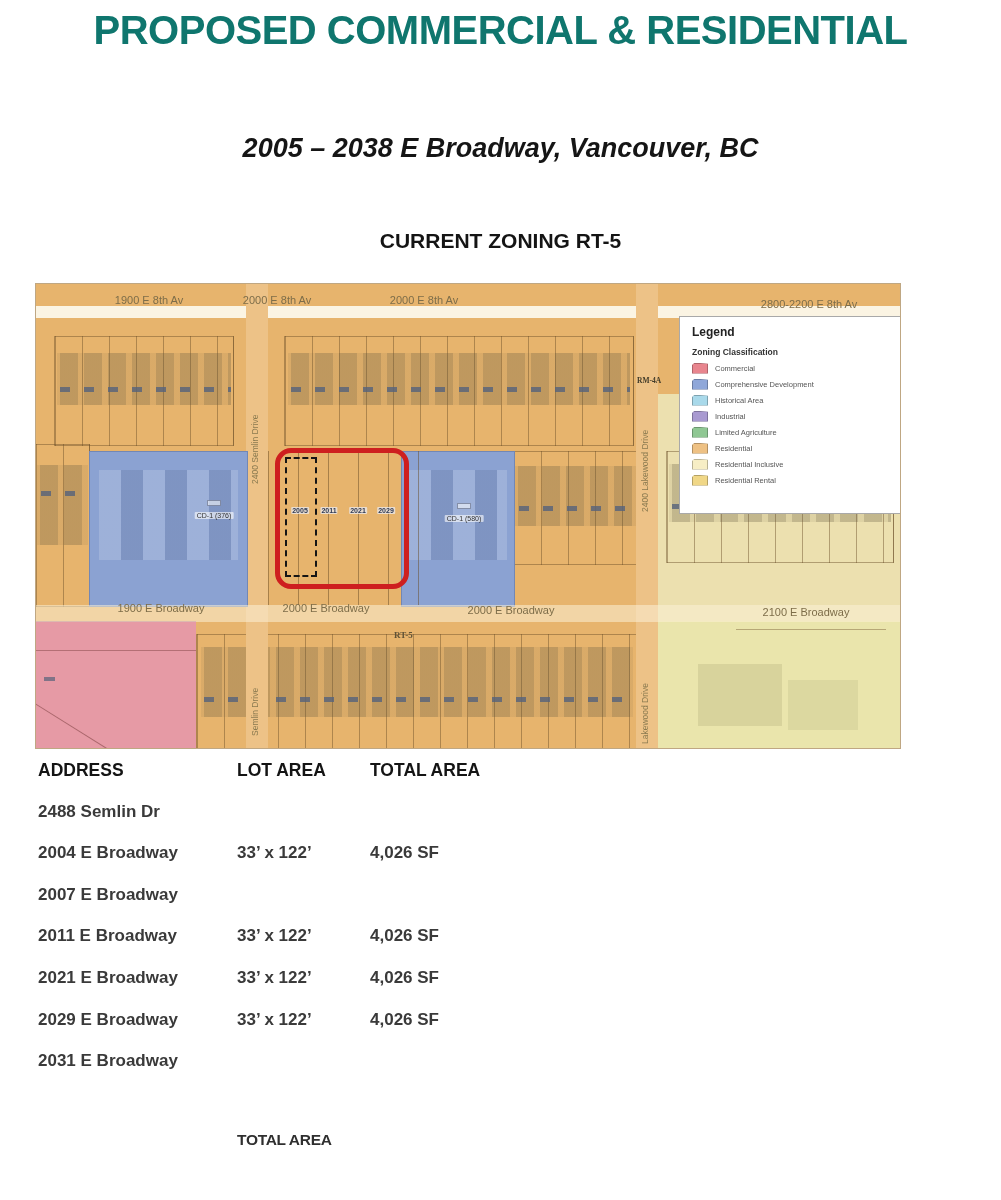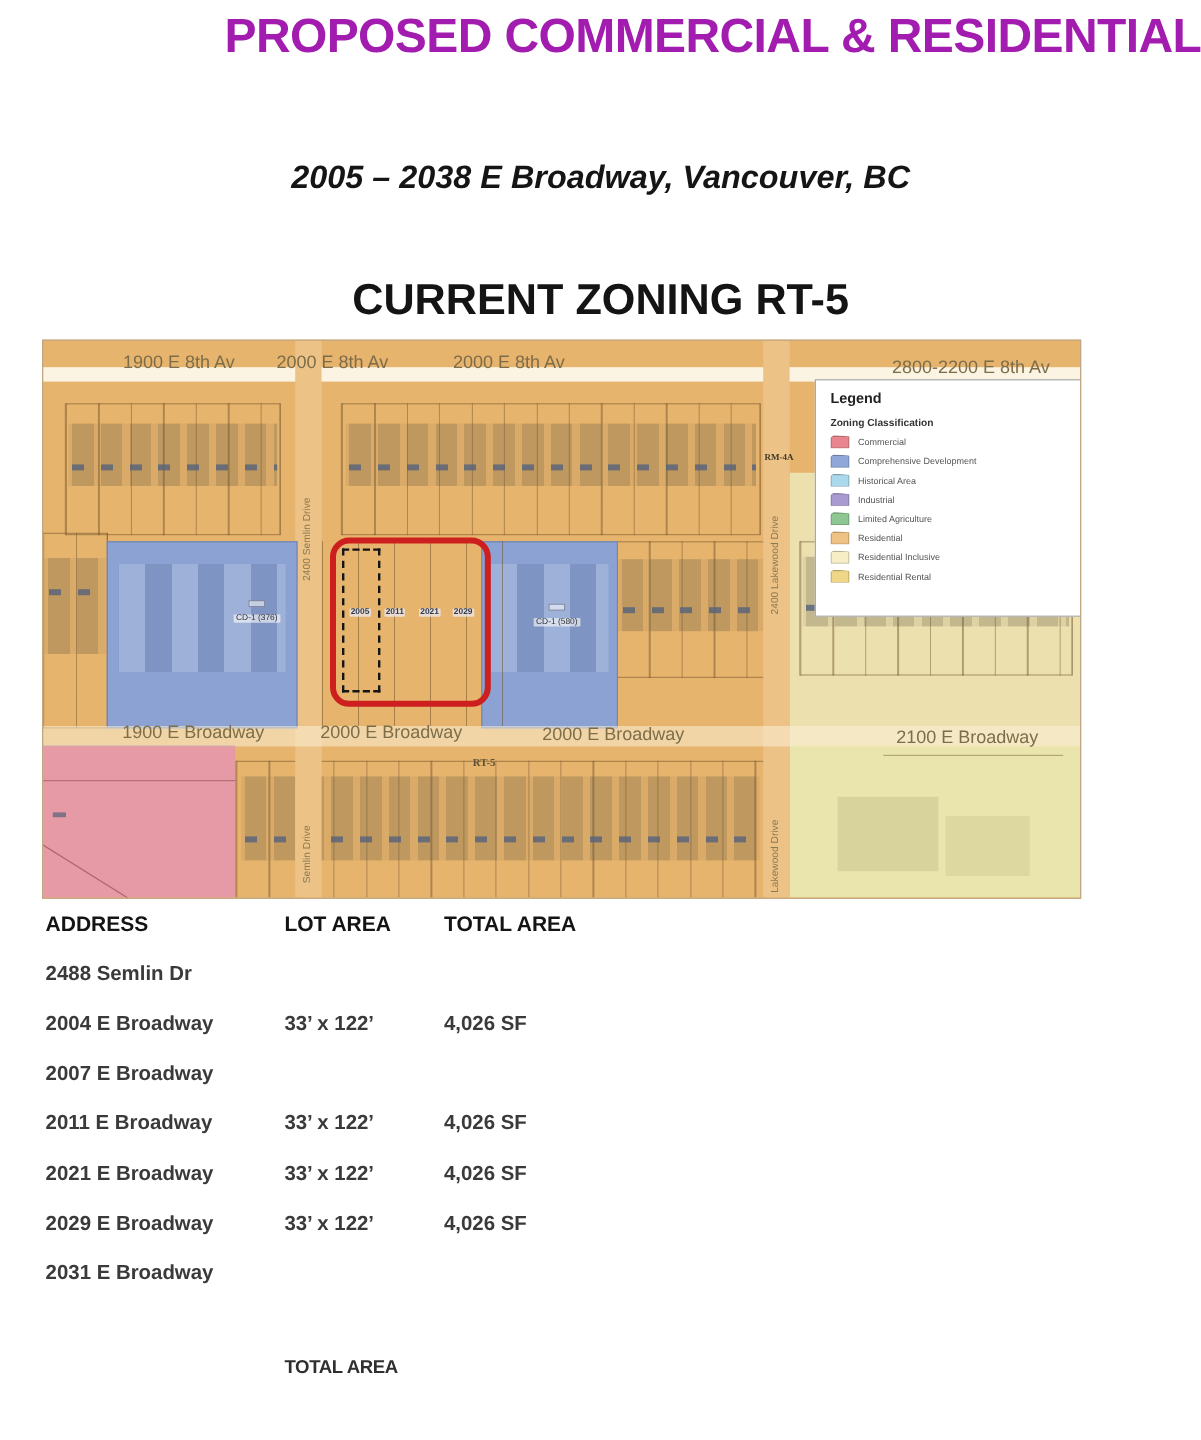--- a/index.html
+++ b/index.html
@@ -1,25 +1,25 @@
 <!DOCTYPE html>
 <html><head>
 <meta charset="utf-8">
 <style>
   html,body{margin:0;padding:0;background:#fff;}
   #page{position:relative;width:1001px;height:1200px;background:#ffffff;overflow:hidden;
         font-family:"Liberation Sans", sans-serif;color:#111;}
 
   
-  .title{position:absolute;top:6px;left:0;width:1001px;text-align:right;
-         font-size:40px;font-weight:bold;letter-spacing:-.5px;line-height:49px;color:#a21caf;}
+  .title{position:absolute;top:6px;left:0;width:1001px;text-align:center;
+         font-size:40px;font-weight:bold;letter-spacing:-.5px;line-height:49px;color:#0f766e;}
   .subtitle{position:absolute;top:133px;left:0;width:1001px;text-align:center;
             font-size:27px;font-weight:bold;font-style:italic;color:#151515;}
   .section-heading{position:absolute;top:229px;left:0;width:1001px;text-align:center;
-            font-size:36px;font-weight:bold;color:#141414;}
+            font-size:21px;font-weight:bold;color:#141414;}
 
   
   #map{position:absolute;left:35px;top:283px;width:864px;height:464px;
        background:#e7b46d;border:1px solid #bfa783;overflow:hidden;font-family:"Liberation Sans",sans-serif;}
   .abs{position:absolute;}
   .zone-yellow-top{left:622px;top:110px;width:242px;height:227px;background:#ece0af;}
   .zone-yellow-bot{left:622px;top:337px;width:242px;height:127px;background:#eae5ac;}
   .street-h8{left:0;top:22px;width:864px;height:12px;background:#fbf4e3;}
   .street-v{top:0;width:22px;height:464px;background:#edc287;z-index:3;}
   .street-broadway{left:0;top:321px;width:864px;height:17px;background:rgba(252,240,214,.55);z-index:4;}
@@ -38,21 +38,21 @@
   .subject-block{left:232px;top:167px;width:168px;height:154px;z-index:3;
         background-image:repeating-linear-gradient(90deg, rgba(104,76,38,.5) 0 1px, transparent 1px 30px);}
   .subject-outline{left:239px;top:164px;width:124px;height:131px;border:5px solid #ce1f1f;border-radius:16px;z-index:6;}
   .subject-dash{left:249px;top:173px;width:28px;height:116px;border:2px dashed #151515;z-index:6;}
   .lotnum{position:absolute;z-index:7;font-size:7px;font-weight:bold;color:#2e3a55;
         background:rgba(235,235,240,.75);padding:0 1px;border-radius:1px;transform:translateX(-50%);}
   .cd-label{position:absolute;z-index:7;font-size:7px;color:#333;background:rgba(255,255,255,.6);
         padding:0 2px;border-radius:1px;transform:translateX(-50%);white-space:nowrap;}
   .cd-chip{position:absolute;z-index:7;width:12px;height:4px;background:rgba(255,255,255,.55);
         border:1px solid rgba(80,90,120,.6);transform:translateX(-50%);}
-  .street-label{position:absolute;z-index:5;font-size:15px;color:#7d6d49;transform:translateX(-50%);white-space:nowrap;}
+  .street-label{position:absolute;z-index:5;font-size:11px;color:#7d6d49;transform:translateX(-50%);white-space:nowrap;}
   .vstreet-label{position:absolute;z-index:5;font-size:8.5px;color:#8a7a50;white-space:nowrap;
         writing-mode:vertical-rl;transform:rotate(180deg);}
   .zone-tag{position:absolute;z-index:5;font-weight:bold;color:#5f5236;font-family:Liberation Serif, serif;}
 
   
   #legend{left:643px;top:32px;width:222px;height:198px;background:#ffffff;border:1px solid #a9a9a9;
           z-index:8;padding:8px 12px;box-sizing:border-box;}
   .legend-title{font-size:12px;font-weight:bold;color:#222;}
   .legend-sub{font-size:8.5px;font-weight:bold;color:#333;margin-top:8px;}
   .legend-row{display:flex;align-items:center;margin-top:6px;height:10px;}

